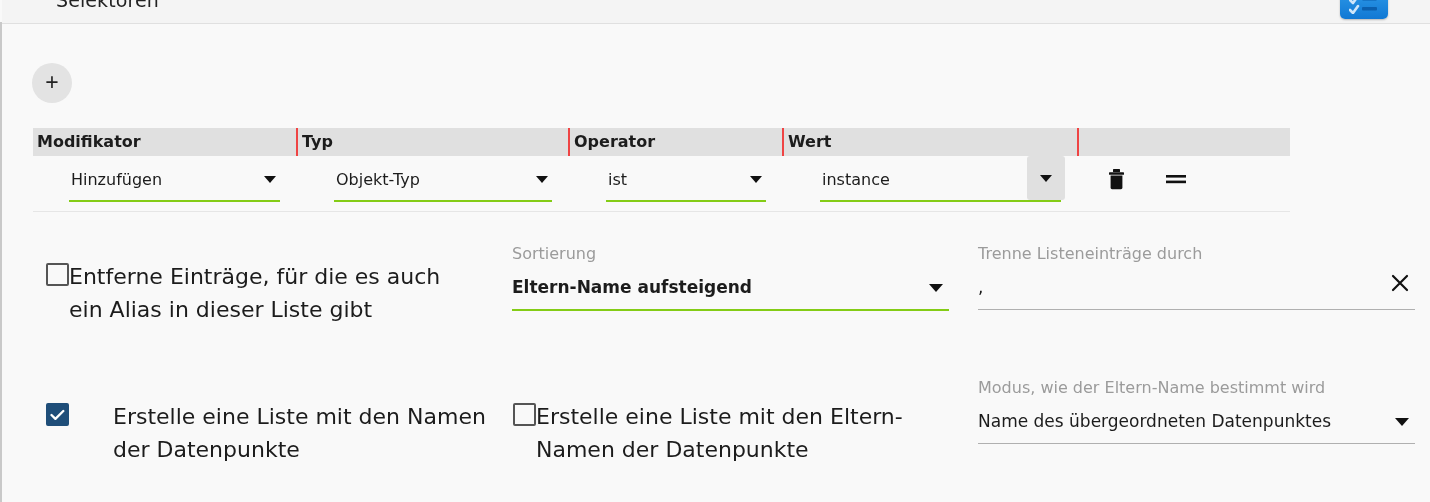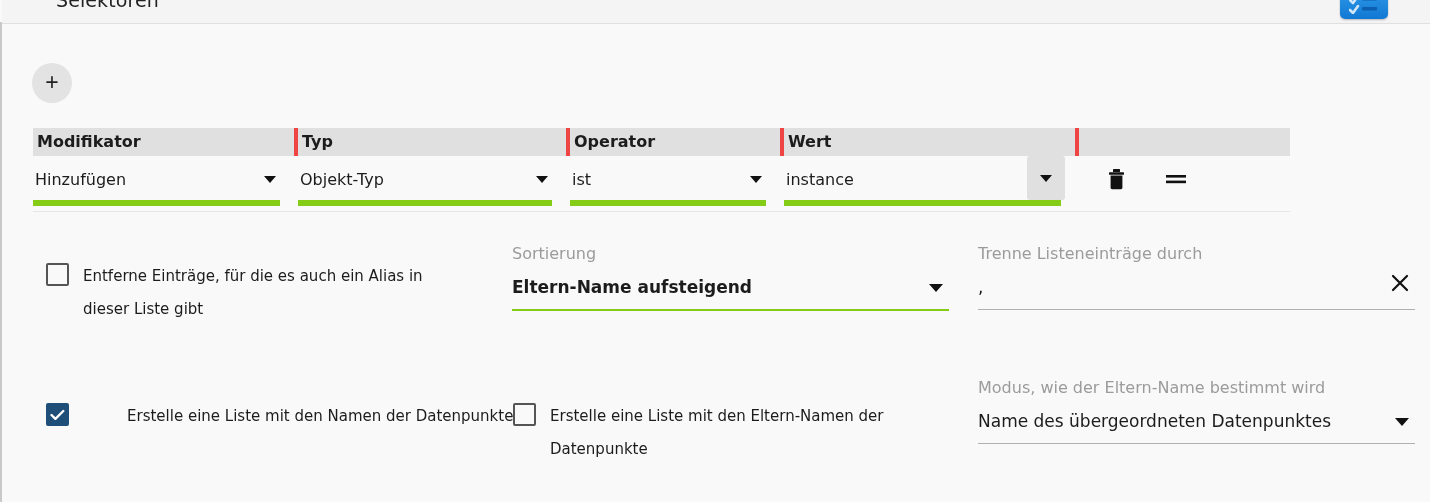--- a/index.html
+++ b/index.html
@@ -100,21 +100,21 @@
     background: #e0e0e0;
     height: 28px;
     align-items: center;
   }
   .sel-head .cell {
     font-size: 16px;
     font-weight: bold;
     color: #1c1c1c;
     padding-left: 4px;
     box-sizing: border-box;
-    border-right: 4px solid #ef4444;
+    border-right: 2px solid #ef4444;
     height: 28px;
     line-height: 28px;
     overflow: hidden;
     white-space: nowrap;
   }
   .c1 { width: 265px; }
   .c2 { width: 272px; }
   .c3 { width: 214px; }
   .c4 { width: 295px; }
   .c5 { width: 163px; border-right: none !important; }
@@ -127,21 +127,22 @@
   }
   .sel-row .cell {
     box-sizing: border-box;
     padding-top: 10px;
     position: relative;
   }
   .field {
     position: relative;
     margin-right: 18px;
     height: 34px;
-    border-bottom: 6px solid #84cc16;
+    border-bottom: 2px solid #84cc16;
+    margin-left: 36px;
   }
   .field .val {
     font-size: 16px;
     color: #1c1c1c;
     line-height: 28px;
     padding-left: 2px;
     white-space: nowrap;
     overflow: hidden;
   }
   .caret {
@@ -210,24 +211,23 @@
     margin-top: 3px;
   }
   .chk-box.checked {
     background: #1f4e79;
     border-color: #1f4e79;
     display: flex;
     align-items: center;
     justify-content: center;
   }
   .chk-label {
-    font-size: 15px;
+    font-size: 22px;
     line-height: 33px;
     color: #1c1c1c;
-    margin-left: 14px;
     width: 390px;
   }
   .chk-label.narrow { width: 400px; }
 
   .ff {
     position: absolute;
   }
   .ff-label {
     font-size: 16px;
     color: #9b9b9b;

